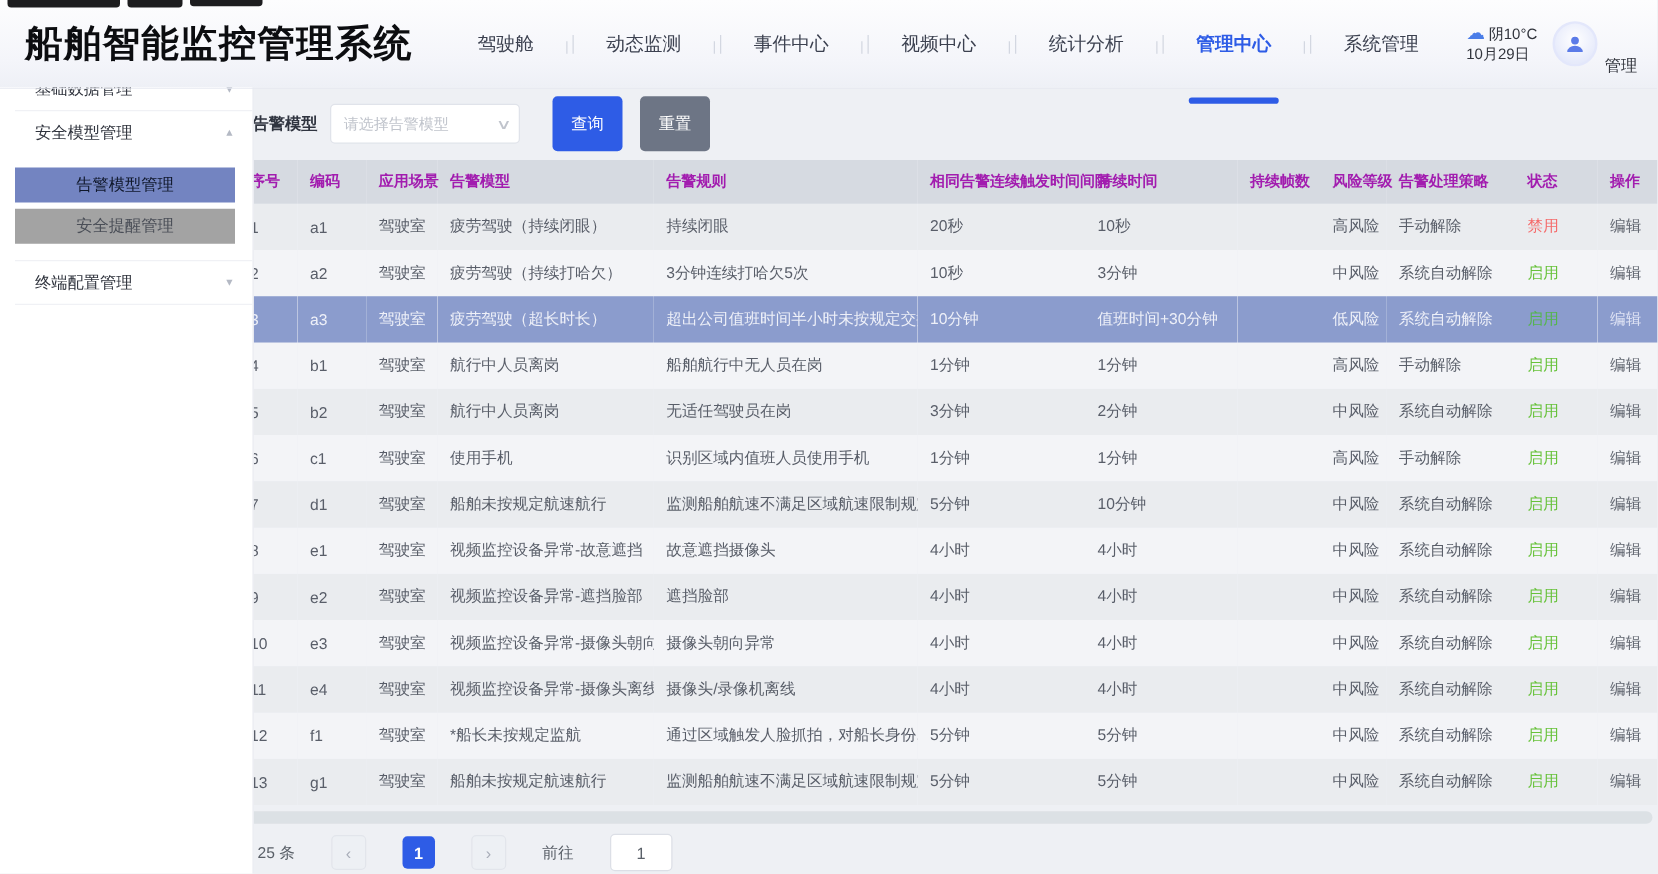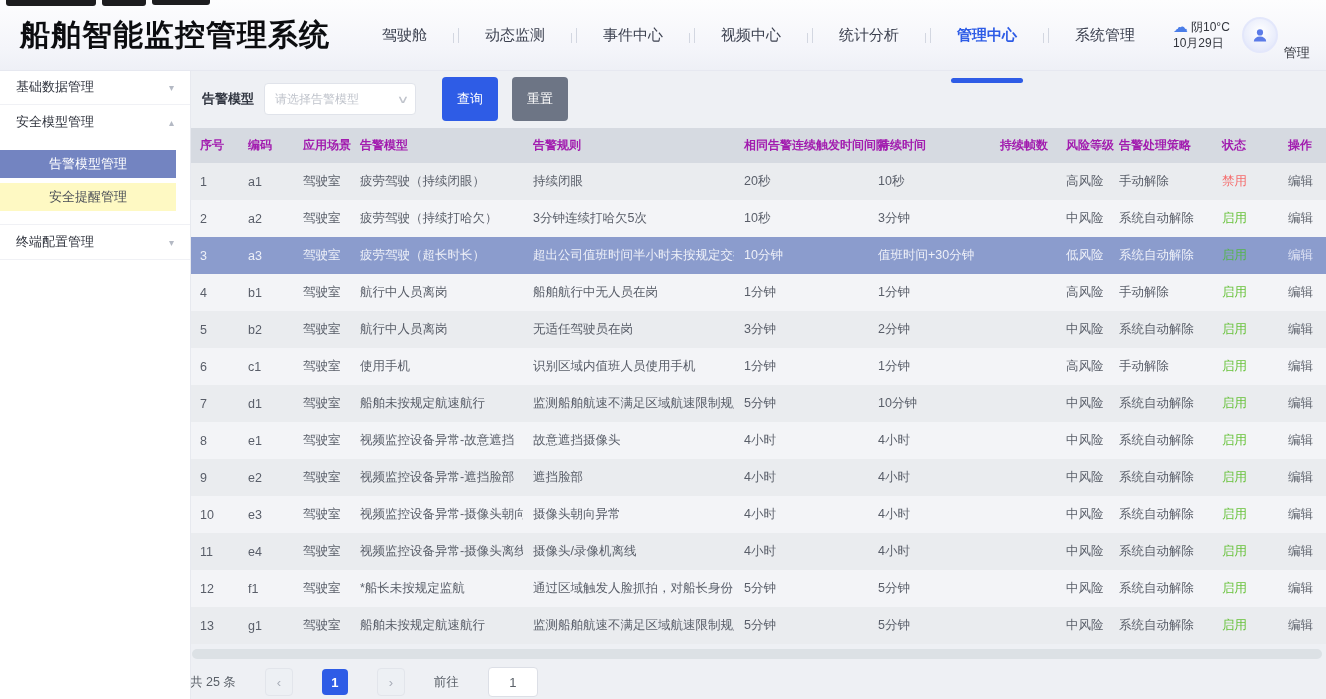--- a/index.html
+++ b/index.html
@@ -54,35 +54,35 @@
   .cloud{color:#4a7de8;font-size:15px;line-height:12px;}
   .avatar-wrap{display:flex;align-items:center;margin-left:12px;flex:none;}
   .avatar{
     width:32px;height:32px;border-radius:50%;
     background:radial-gradient(circle at 50% 40%,#ffffff,#e7ebfb 70%,#dfe4f8);
     border:2px solid #e3e7fb;display:flex;align-items:center;justify-content:center;
   }
   .user-name{font-size:13px;color:#32353d;margin-left:6px;white-space:nowrap;margin-top:35px;}
   
   .sidebar{
-    position:absolute;top:70px;left:0;bottom:0;width:190px;
-    background:#ffffff;border-right:1px solid #e7e9ef;z-index:4;
+    position:absolute;top:54px;left:0;bottom:0;width:190px;
+    background:#ffffff;border-right:1px solid #e7e9ef;z-index:4;padding-left:12px;
   }
   .side-group{
     height:34px;display:flex;align-items:center;justify-content:space-between;
     padding:0 16px;font-size:13px;color:#2f333d;cursor:pointer;
     border-bottom:1px solid #f0f1f5;
   }
   .side-group .chev{color:#b4b9c4;font-size:10px;}
   .side-sub{padding:6px 0 8px;border-bottom:1px solid #f0f1f5;}
   .side-sub-item{
     width:176px;height:28px;margin:5px 0;display:flex;align-items:center;justify-content:center;
-    font-size:13px;color:#4a4e57;background:#fef9c3;cursor:pointer;
-  }
-  .side-sub-item.selected{background:var(--side-selected);color:#ffffff;text-align:center;}
+    font-size:13px;color:#4a4e57;background:#a3a3a3;cursor:pointer;
+  }
+  .side-sub-item.selected{background:var(--side-selected);color:#0f172a;text-align:center;}
   
   .main{position:absolute;top:70px;left:190px;right:0;bottom:0;}
   .filter-bar{height:58px;display:flex;align-items:center;padding-left:12px;}
   .filter-label{font-size:13px;font-weight:700;color:#303540;margin-right:10px;white-space:nowrap;}
   .select{
     width:132px;height:30px;background:#fff;border:1px solid #e0e3ea;border-radius:4px;
     display:flex;align-items:center;justify-content:space-between;padding:0 8px 0 10px;
     cursor:pointer;
   }
   .select .ph{font-size:12px;color:#c0c4cc;white-space:nowrap;overflow:hidden;}

